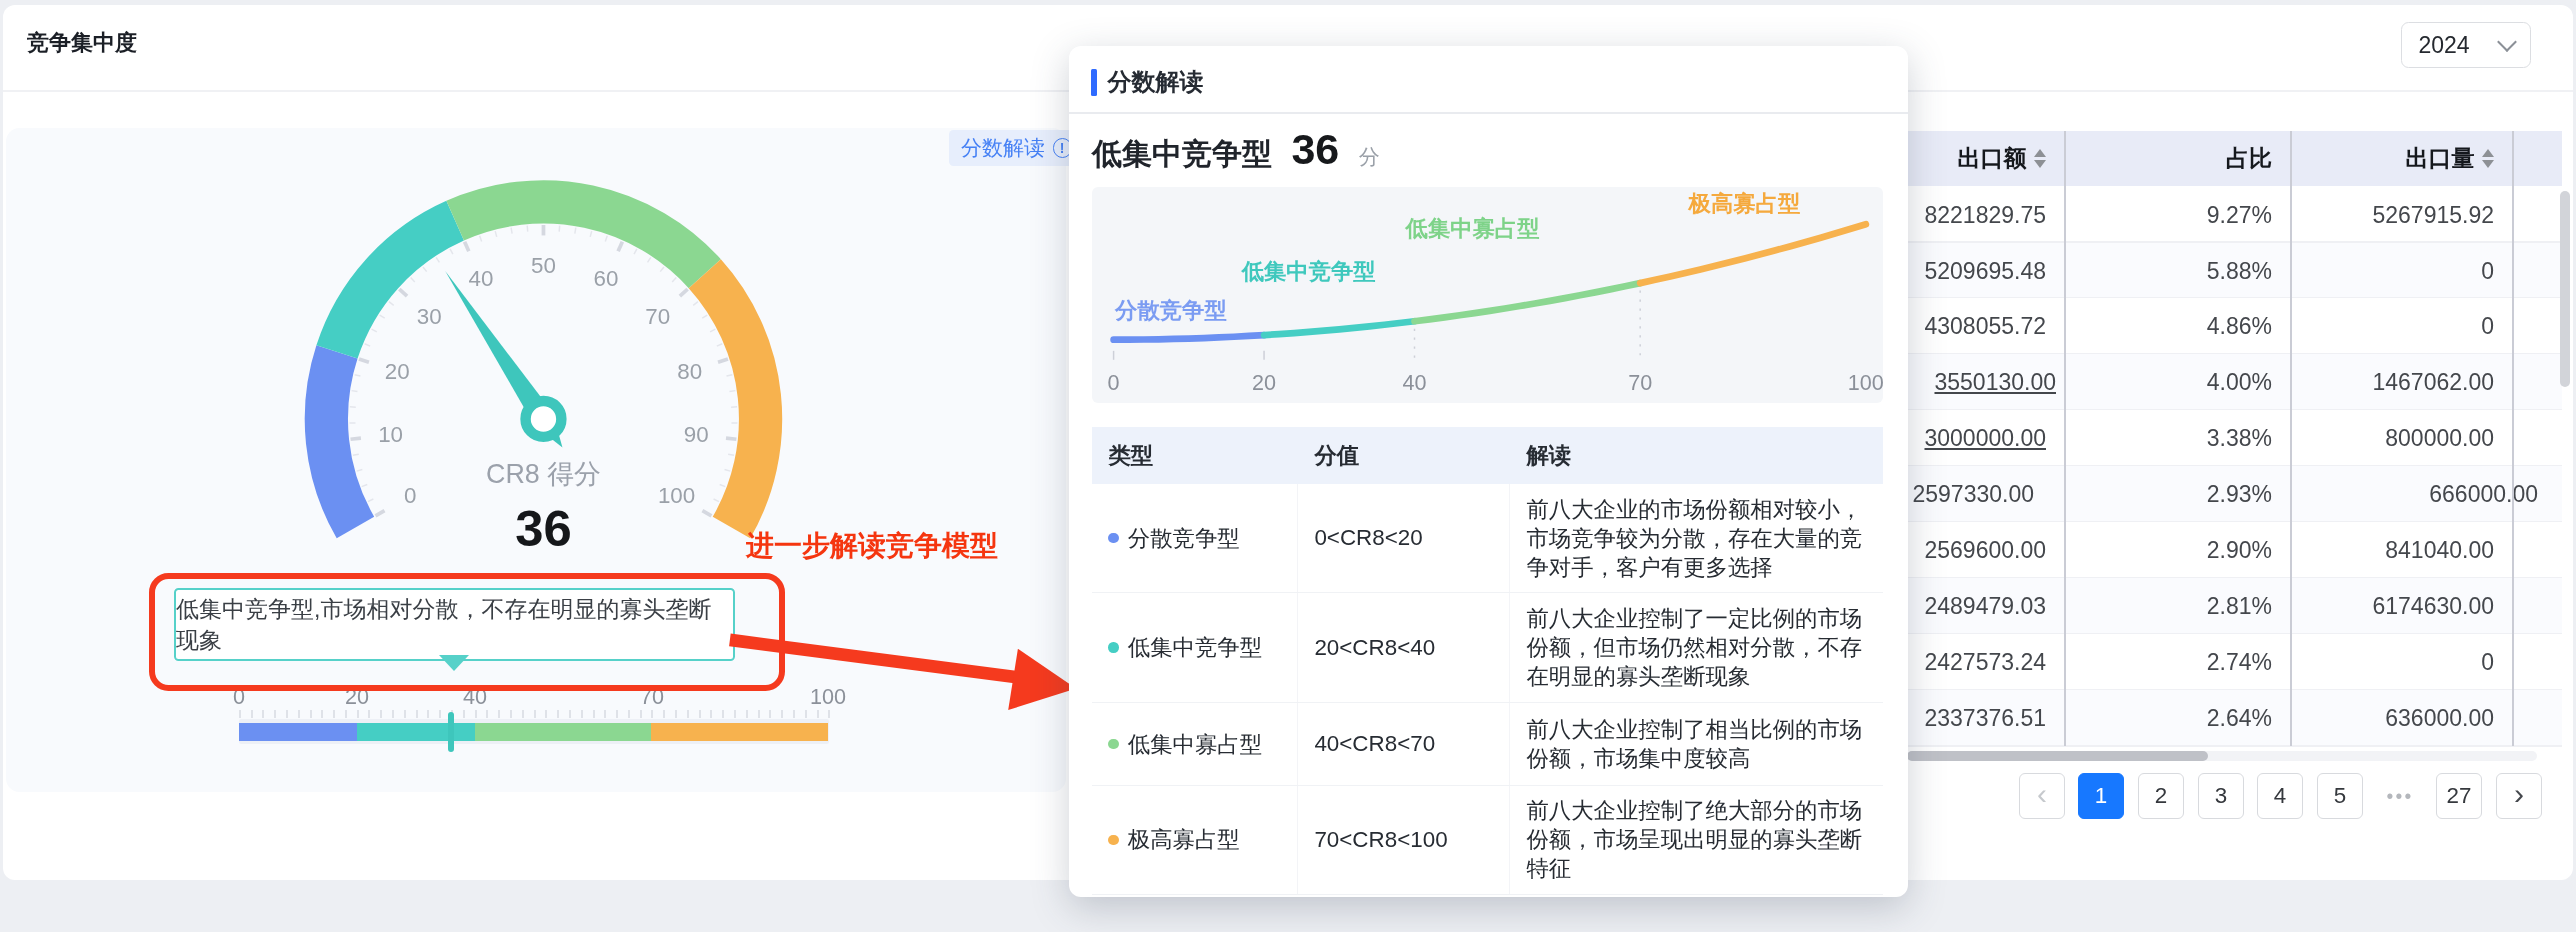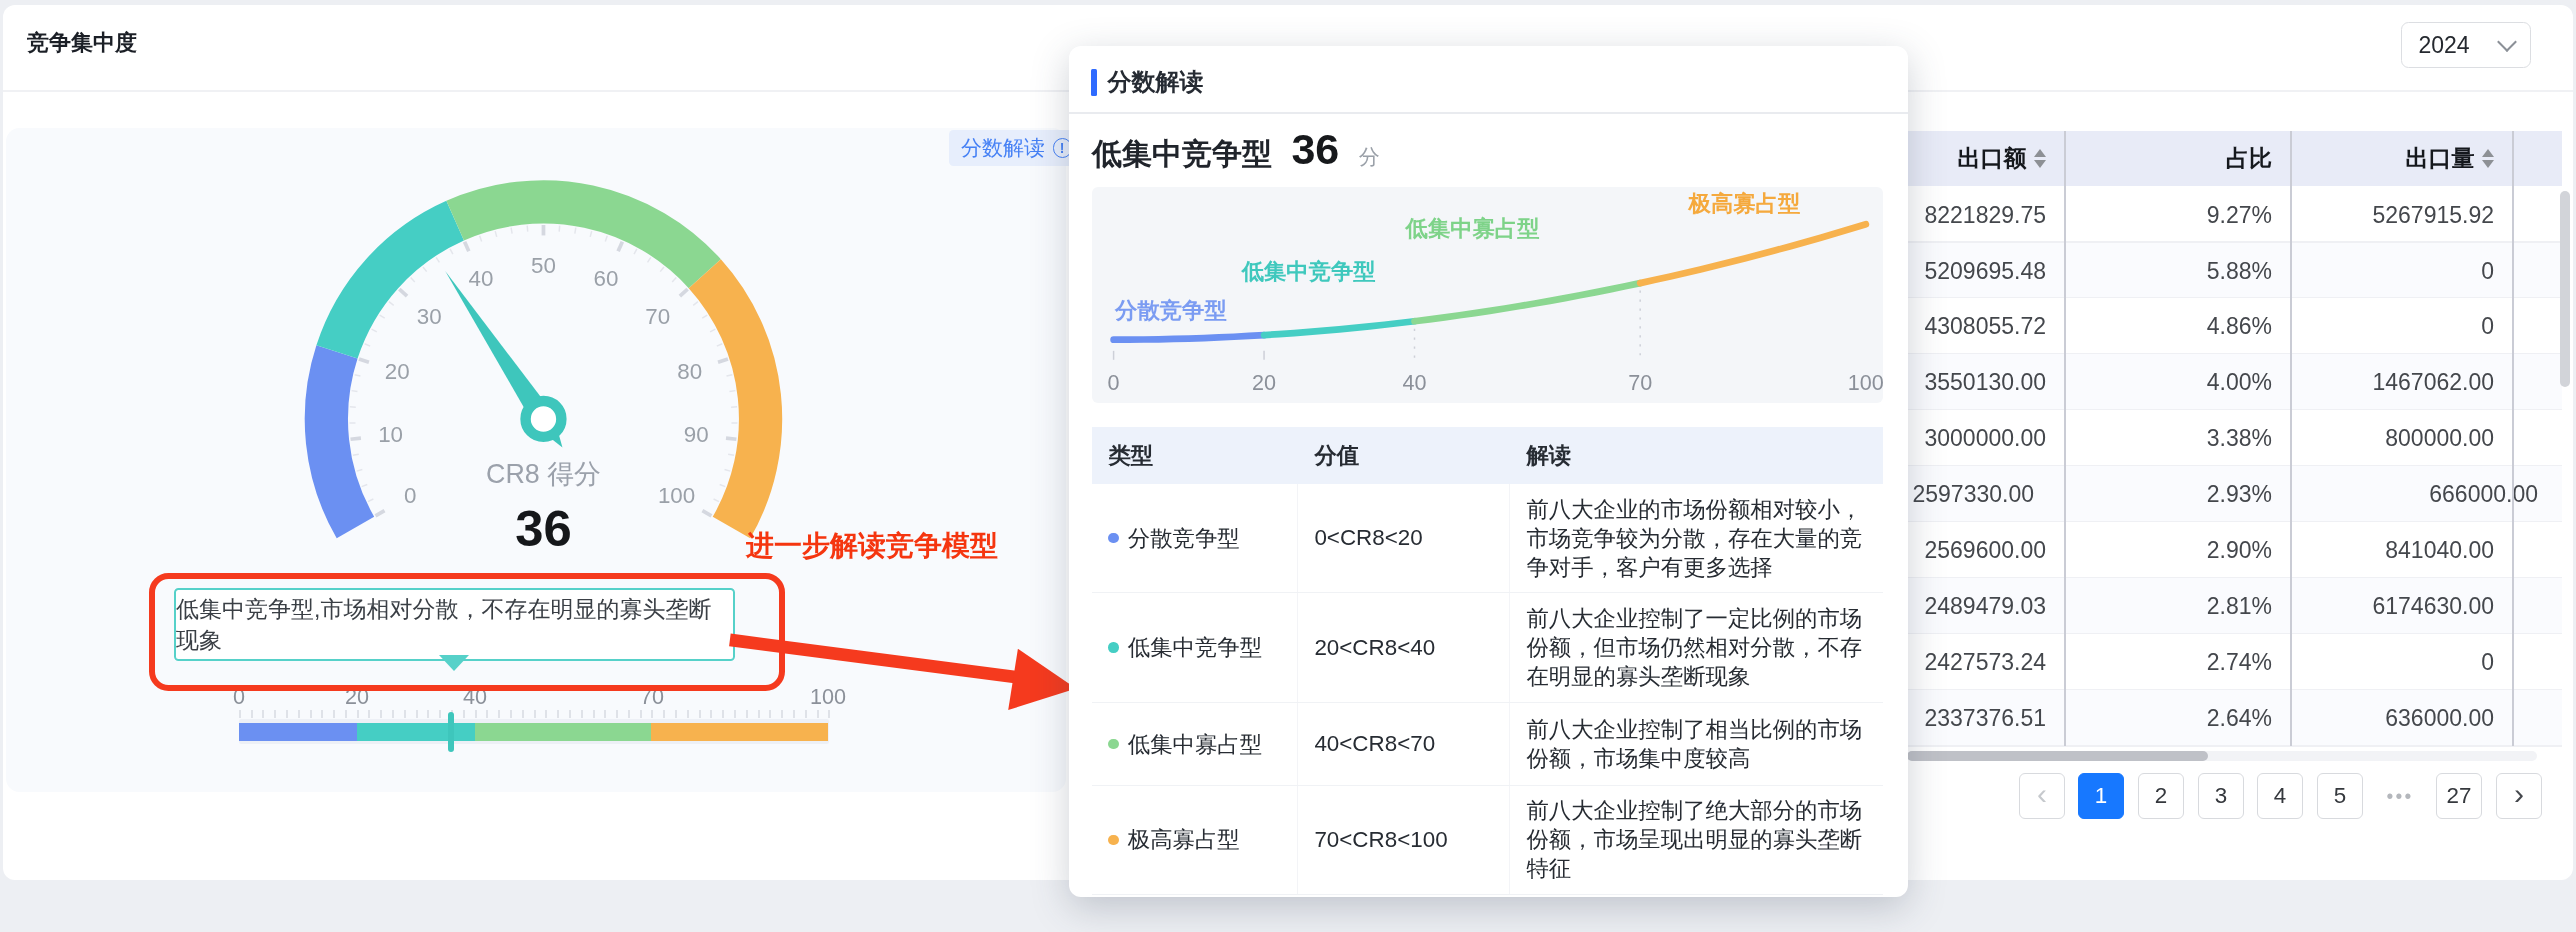--- a/index.html
+++ b/index.html
@@ -327,26 +327,26 @@
     <div class="rt-cell" style="position: absolute; left: 1907px; top: 243px; width: 157px; height: 56px; padding-right: 18px; z-index: 1;">5209695.48</div>
     <div class="rt-cell" style="position: absolute; left: 2064px; top: 243px; width: 226px; height: 56px; padding-right: 18px; z-index: 1;">5.88%</div>
     <div class="rt-cell" style="position: absolute; left: 2290px; top: 243px; width: 222px; height: 56px; padding-right: 18px; z-index: 1;">0</div>
     <div class="row-line" style="position: absolute; left: 1907px; top: 297px; width: 655px;"></div>
     <div style="position: absolute; left: 1907px; top: 298px; width: 655px; height: 56px; background: rgb(255, 255, 255);"></div>
     <div class="rt-cell" style="position: absolute; left: 1907px; top: 298px; width: 157px; height: 56px; padding-right: 18px; z-index: 1;">4308055.72</div>
     <div class="rt-cell" style="position: absolute; left: 2064px; top: 298px; width: 226px; height: 56px; padding-right: 18px; z-index: 1;">4.86%</div>
     <div class="rt-cell" style="position: absolute; left: 2290px; top: 298px; width: 222px; height: 56px; padding-right: 18px; z-index: 1;">0</div>
     <div class="row-line" style="position: absolute; left: 1907px; top: 353px; width: 655px;"></div>
     <div style="position: absolute; left: 1907px; top: 354px; width: 655px; height: 56px; background: rgb(250, 251, 254);"></div>
-    <div class="rt-cell" style="position: absolute; left: 1907px; top: 354px; width: 157px; height: 56px; padding-right: 18px; z-index: 1;">3550130.00</div>
+    <div class="rt-cell" style="position: absolute; left: 1907px; top: 354px; width: 157px; height: 56px; padding-right: 8px; z-index: 1; text-decoration: underline;">3550130.00</div>
     <div class="rt-cell" style="position: absolute; left: 2064px; top: 354px; width: 226px; height: 56px; padding-right: 18px; z-index: 1;">4.00%</div>
     <div class="rt-cell" style="position: absolute; left: 2290px; top: 354px; width: 222px; height: 56px; padding-right: 18px; z-index: 1;">1467062.00</div>
     <div class="row-line" style="position: absolute; left: 1907px; top: 409px; width: 655px;"></div>
     <div style="position: absolute; left: 1907px; top: 410px; width: 655px; height: 56px; background: rgb(255, 255, 255);"></div>
-    <div class="rt-cell" style="position: absolute; left: 1907px; top: 410px; width: 157px; height: 56px; padding-right: 18px; z-index: 1;">3000000.00</div>
+    <div class="rt-cell" style="position: absolute; left: 1907px; top: 410px; width: 157px; height: 56px; padding-right: 18px; z-index: 1; text-decoration: underline;">3000000.00</div>
     <div class="rt-cell" style="position: absolute; left: 2064px; top: 410px; width: 226px; height: 56px; padding-right: 18px; z-index: 1;">3.38%</div>
     <div class="rt-cell" style="position: absolute; left: 2290px; top: 410px; width: 222px; height: 56px; padding-right: 18px; z-index: 1;">800000.00</div>
     <div class="row-line" style="position: absolute; left: 1907px; top: 465px; width: 655px;"></div>
     <div style="position: absolute; left: 1907px; top: 466px; width: 655px; height: 56px; background: rgb(250, 251, 254);"></div>
     <div class="rt-cell" style="position: absolute; left: 1907px; top: 466px; width: 157px; height: 56px; padding-right: 30px; z-index: 1;">2597330.00</div>
     <div class="rt-cell" style="position: absolute; left: 2064px; top: 466px; width: 226px; height: 56px; padding-right: 18px; z-index: 1;">2.93%</div>
     <div class="rt-cell" style="position: absolute; left: 2290px; top: 466px; width: 266px; height: 56px; padding-right: 18px; z-index: 1;">666000.00</div>
     <div class="row-line" style="position: absolute; left: 1907px; top: 521px; width: 655px;"></div>
     <div style="position: absolute; left: 1907px; top: 522px; width: 655px; height: 56px; background: rgb(255, 255, 255);"></div>
     <div class="rt-cell" style="position: absolute; left: 1907px; top: 522px; width: 157px; height: 56px; padding-right: 18px; z-index: 1;">2569600.00</div>

